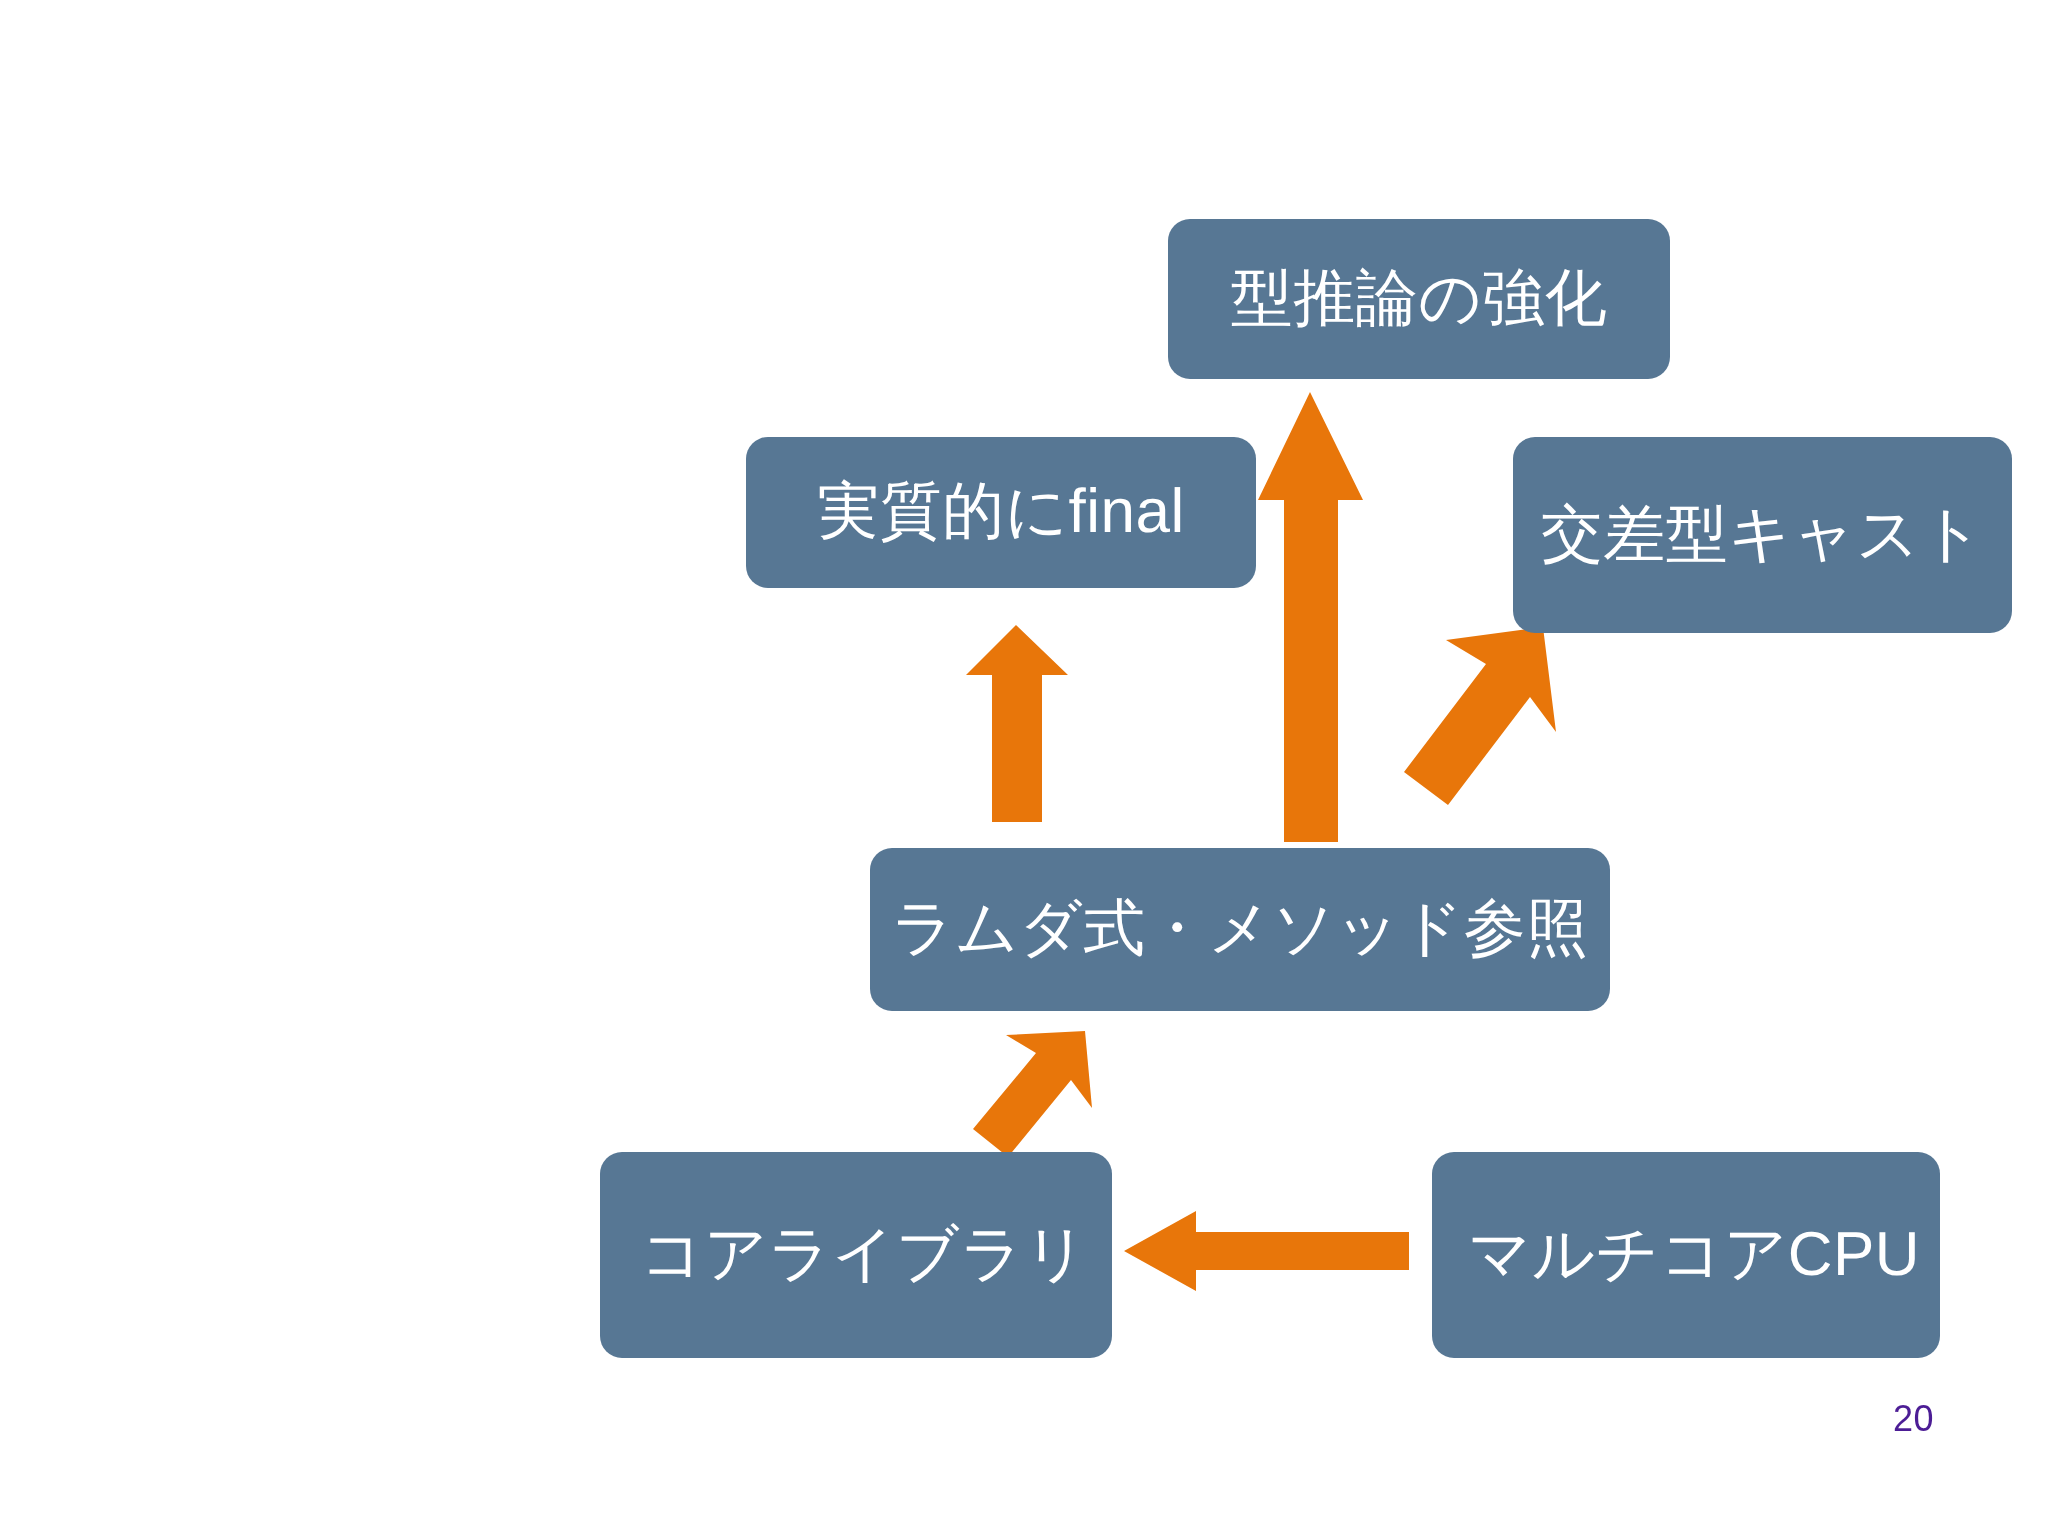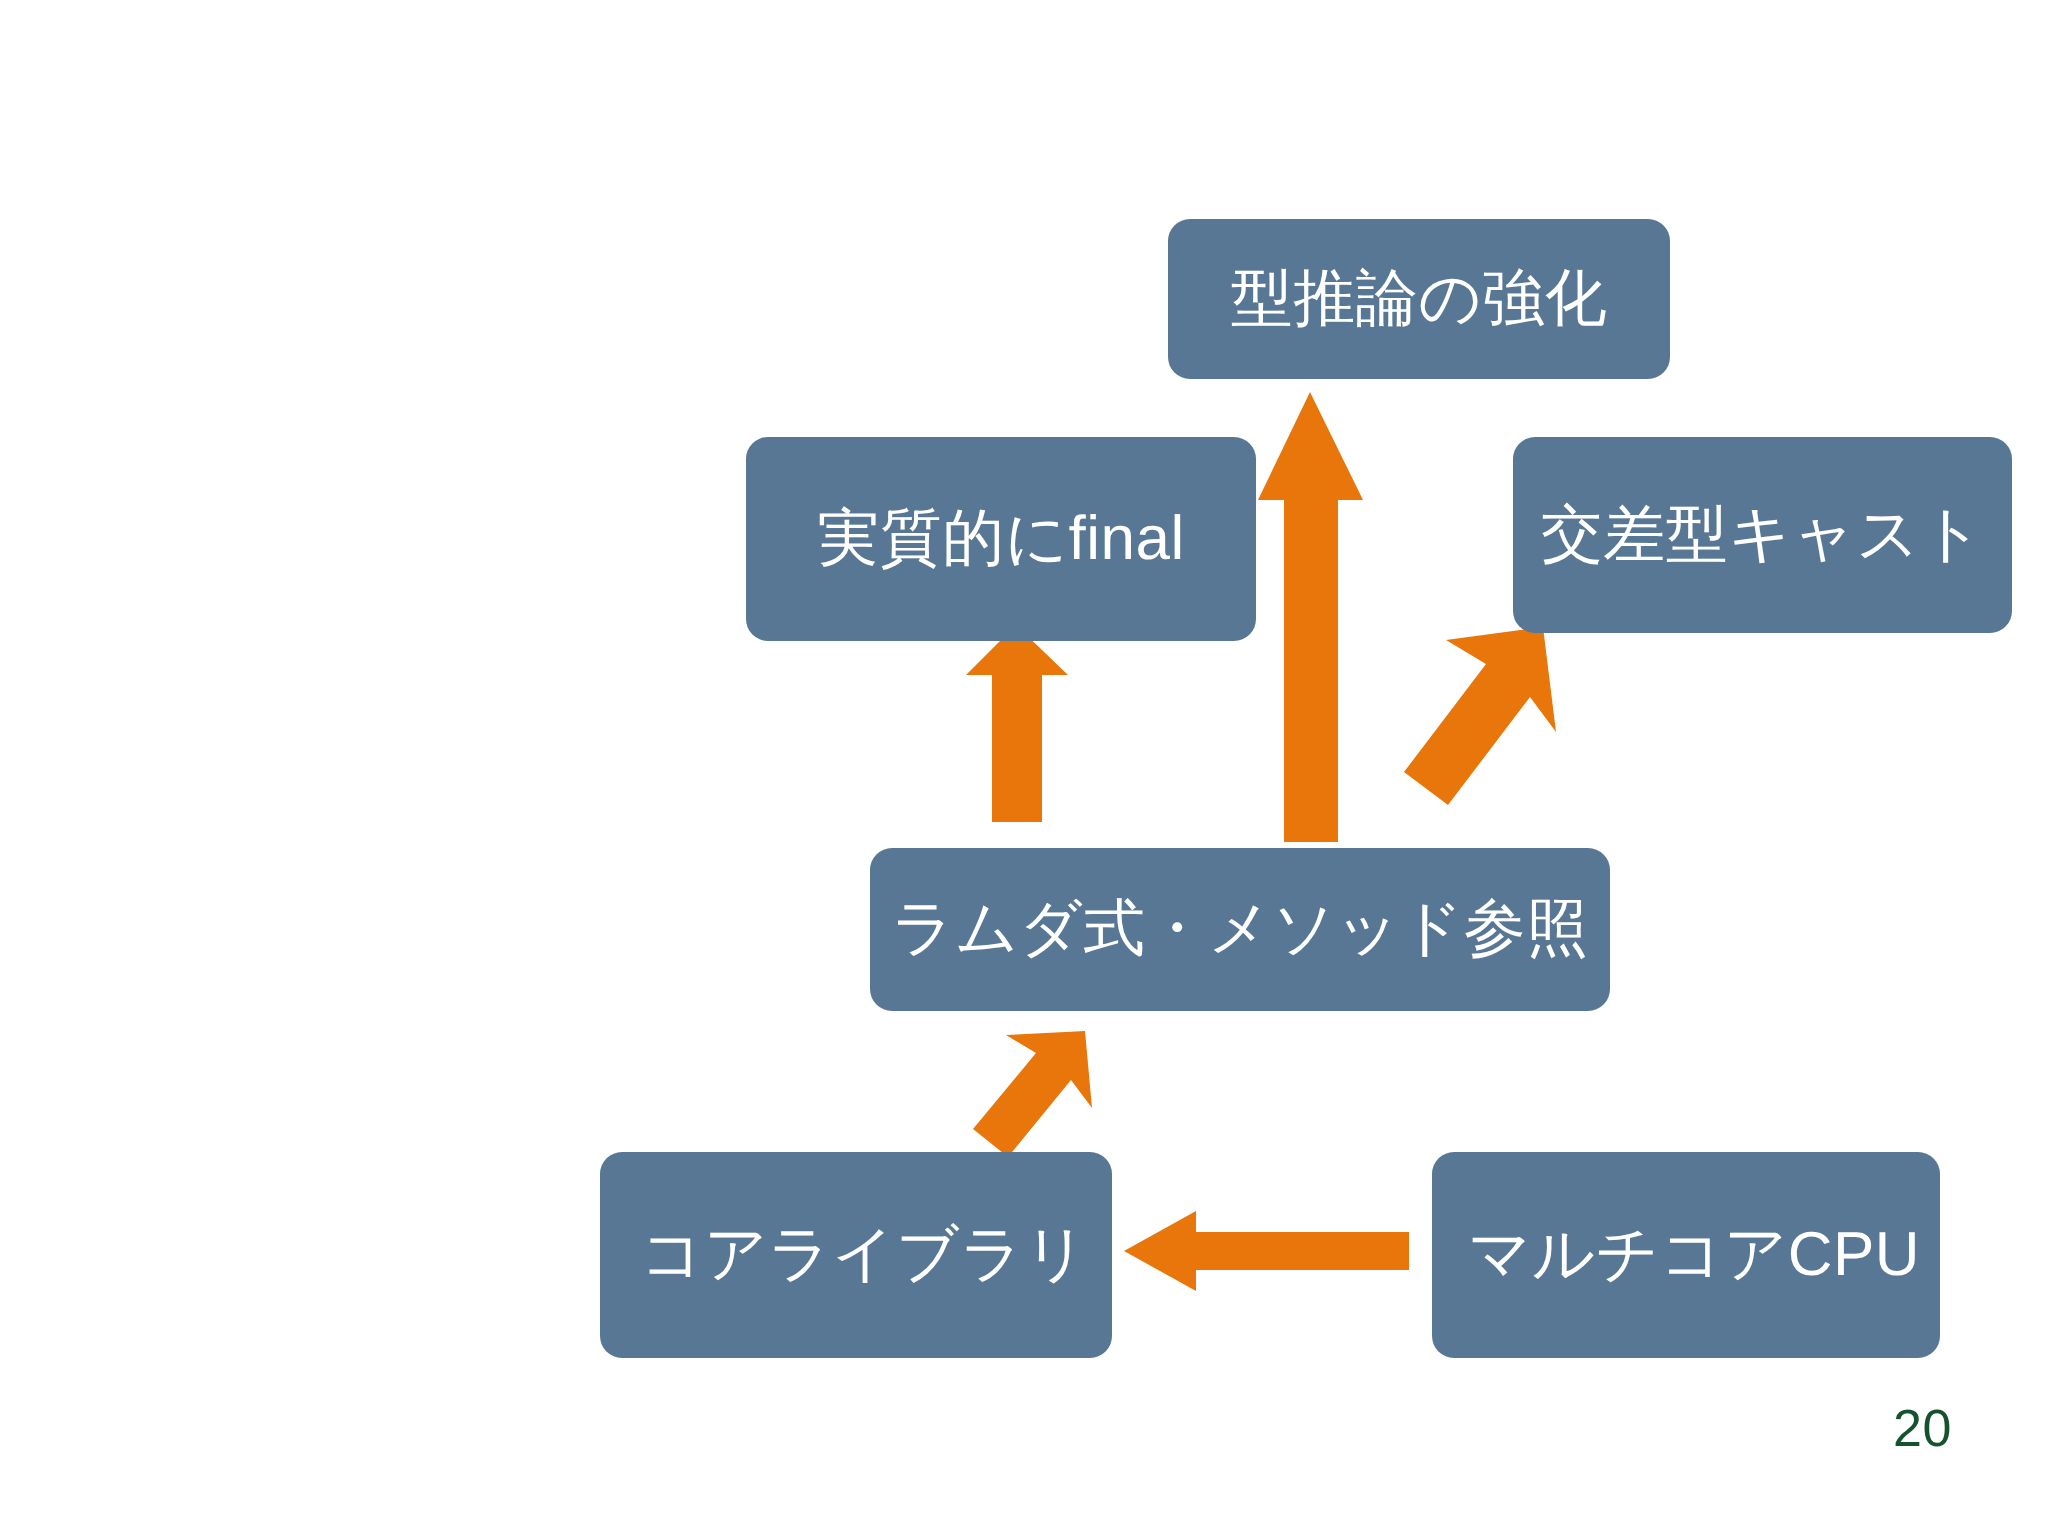--- a/index.html
+++ b/index.html
@@ -31,21 +31,21 @@
     letter-spacing: 0.5px;
     text-rendering: geometricPrecision;
   }
   
   #node-type-inference {
     left: 1168px; top: 207px; width: 502px; height: 160px;
     font-size: 62px;
     margin-top: 12px;
   }
   #node-effectively-final {
-    left: 746px; top: 437px; width: 510px; height: 204px;
+    left: 746px; top: 437px; width: 510px; height: 151px;
     font-size: 62px;
   }
   #node-intersection-cast {
     left: 1513px; top: 437px; width: 499px; height: 196px;
     font-size: 62px;
   }
   #node-lambda-method-ref {
     left: 870px; top: 848px; width: 740px; height: 163px;
     font-size: 62px;
   }
@@ -64,22 +64,22 @@
     left: 0; top: 0;
     width: 2048px;
     height: 1535px;
     pointer-events: none;
   }
   .arrow-layer svg { display: block; }
   #page-number {
     position: absolute;
     left: 1893px;
     top: 1398px;
-    font-size: 52px;
-    color: #14532d;
+    font-size: 36px;
+    color: #4c1d95;
     letter-spacing: 0.5px;
   }
 </style>
 </head>
 <body>
 
 <div id="slide">
 
   <div class="arrow-layer">
     <svg width="2048" height="1535" viewBox="0 0 2048 1535" xmlns="http://www.w3.org/2000/svg">

